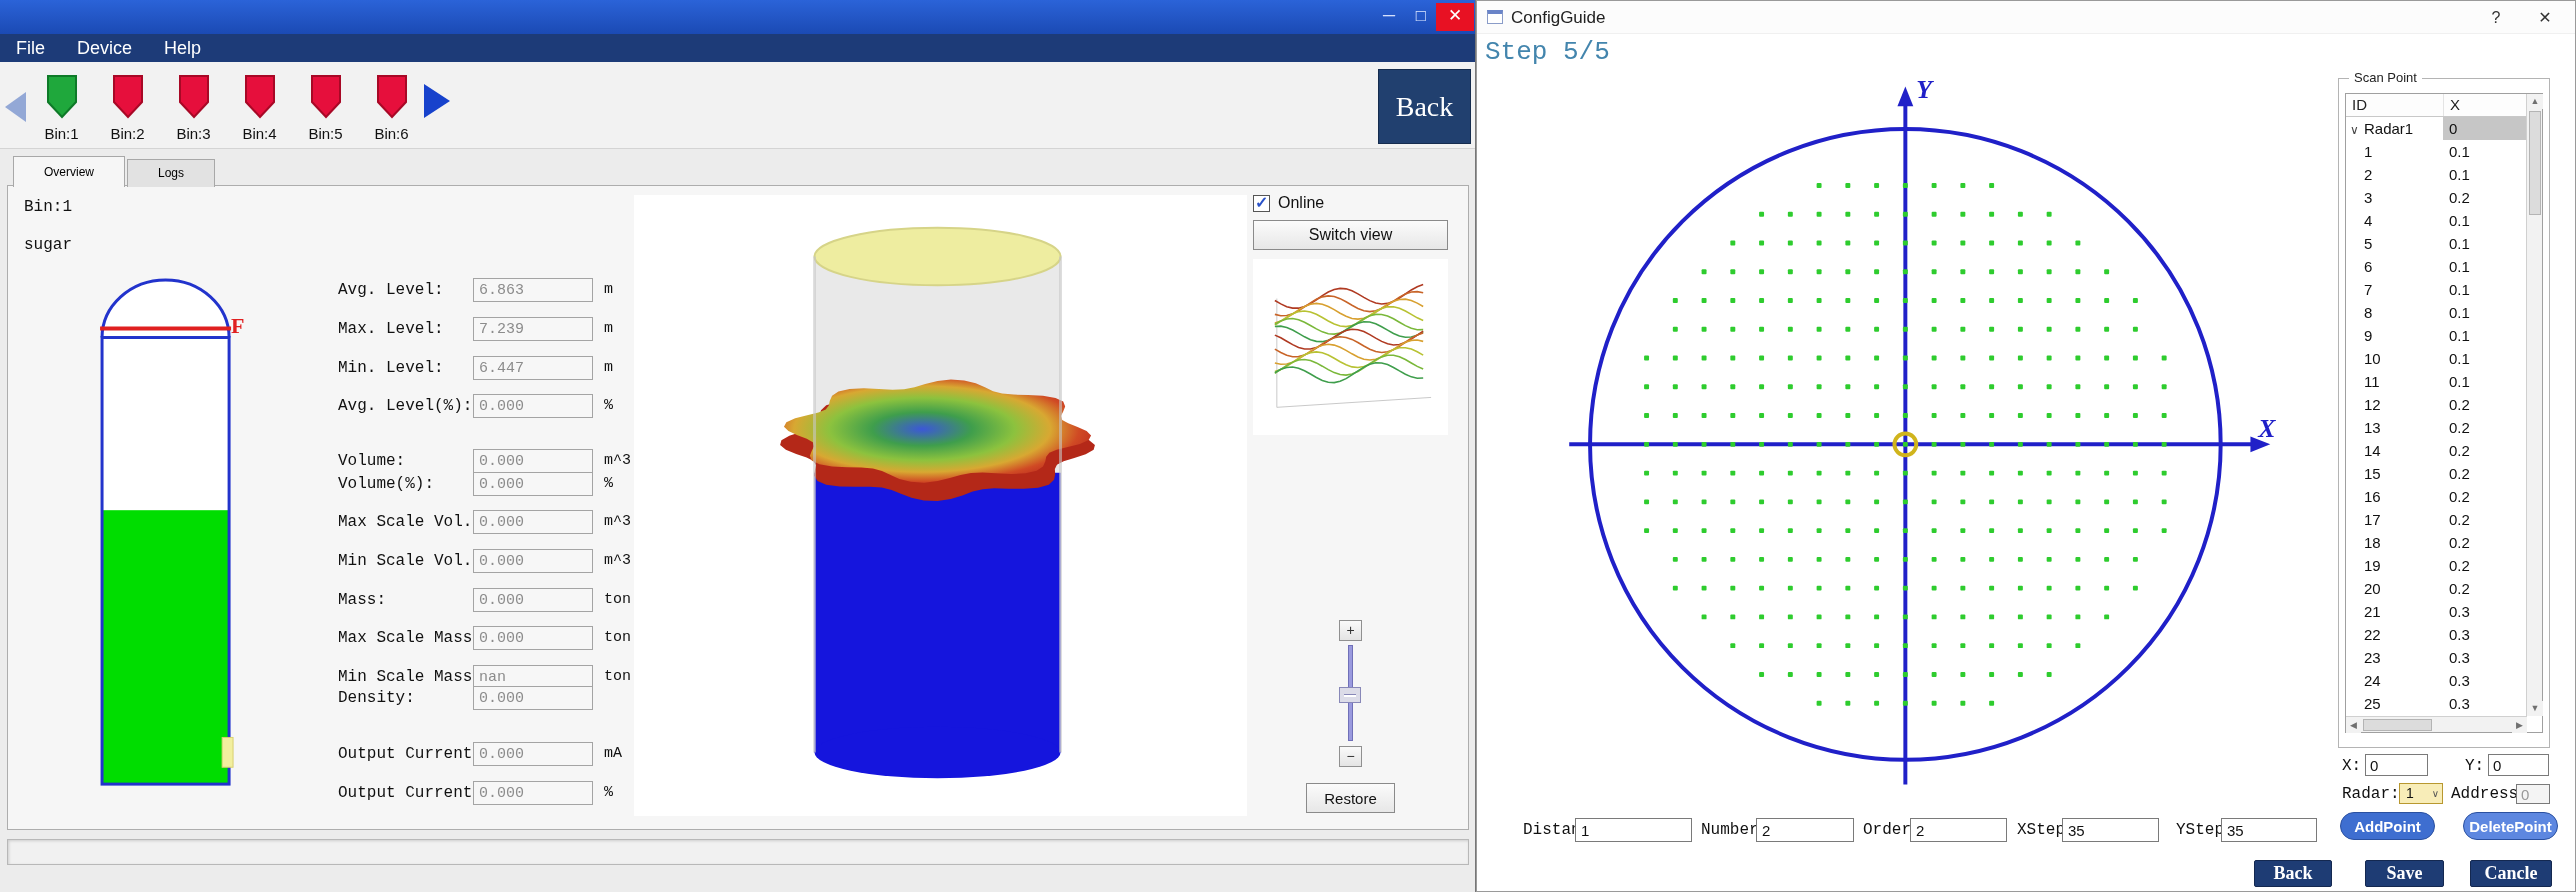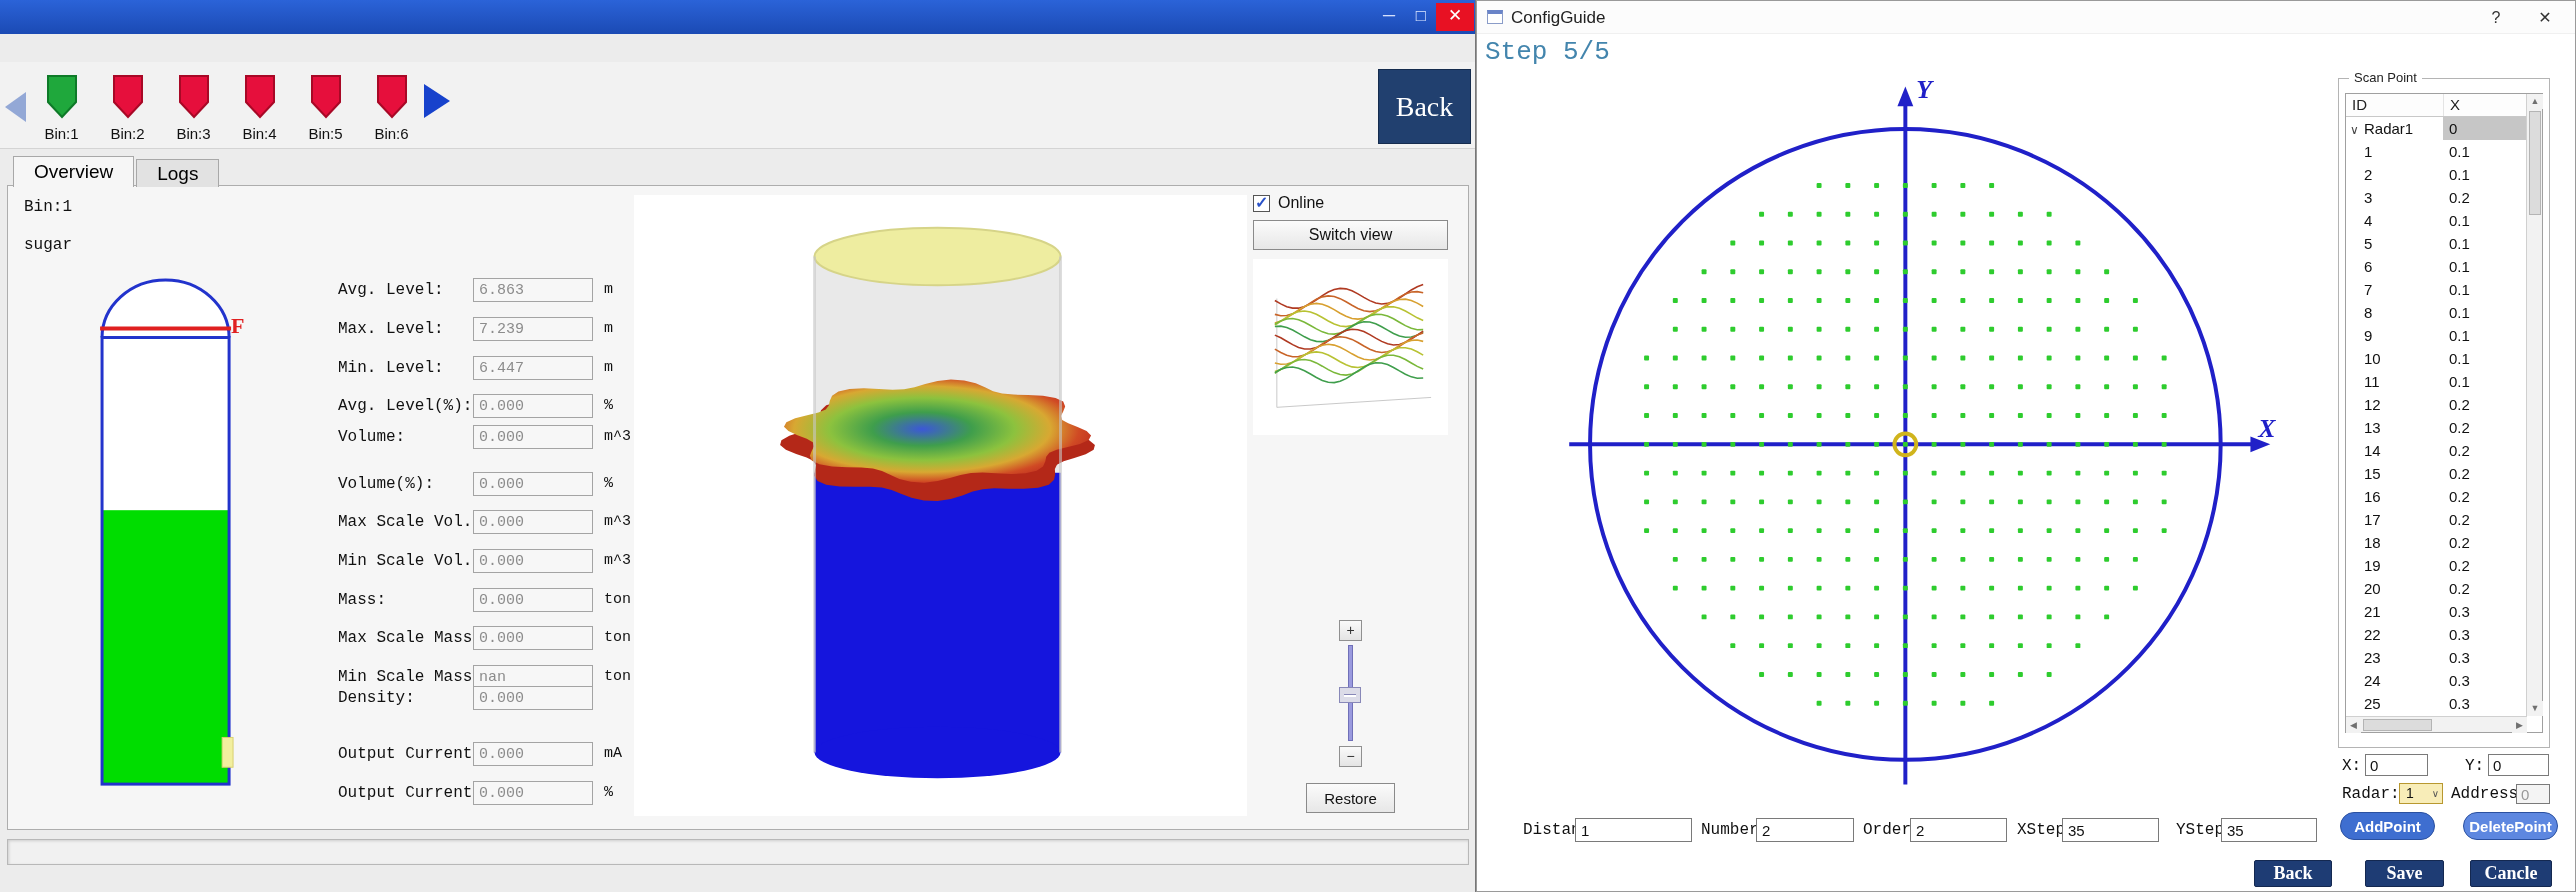--- a/index.html
+++ b/index.html
@@ -17,21 +17,21 @@
 .lw-menubar{left:0;top:34px;width:100%;height:29px;background:#1d3b78;display:flex}
 .menu-item{color:#fff;font-size:18px;line-height:29px;padding:0 16px;cursor:pointer}
 .lw-toolbar{left:0;top:62px;width:100%;height:87px;background:#f2f2f2;border-bottom:1px solid #d4d4d4}
 .prev-tri{left:5px;top:30px;width:0;height:0;border-top:15px solid transparent;border-bottom:15px solid transparent;border-right:21px solid #93a8d6}
 .next-tri{left:424px;top:22px;width:0;height:0;border-top:17px solid transparent;border-bottom:17px solid transparent;border-left:26px solid #1742cc}
 .bin-list{left:36px;top:12px;display:flex;gap:15px}
 .bin-item{width:51px;text-align:center;cursor:pointer}
 .bin-label{font-size:15px;color:#111;margin-top:1px}
 .back-btn{position:absolute;left:1378px;top:7px;width:93px;height:75px;background:#21406f;color:#fff;border:1px solid #152c4e;font-family:"Liberation Serif",serif;font-size:28px}
 .tab-strip{left:13px;top:156px;height:31px;display:flex;align-items:flex-end;z-index:3}
-.tab{height:28px;line-height:27px;padding:0 20px;background:#e2e2e2;border:1px solid #a8a8a8;border-bottom:none;font-size:19px;margin-right:2px;cursor:pointer}
+.tab{height:28px;line-height:27px;padding:0 30px;background:#e2e2e2;border:1px solid #a8a8a8;border-bottom:none;font-size:12px;margin-right:2px;cursor:pointer}
 .tab.active{height:31px;line-height:30px;background:#f6f6f6}
 .main-panel{left:7px;top:185px;width:1462px;height:645px;background:#f6f6f6;border:1px solid #adadad}
 .bin-name{left:16px;top:12px;font-family:"Liberation Mono",monospace;font-size:16px;color:#111}
 .material{left:16px;top:50px;font-family:"Liberation Mono",monospace;font-size:16px;color:#111}
 .tank-marker-f{left:223px;top:127px;color:#e02020;font-family:"Liberation Serif",serif;font-weight:bold;font-size:22px}
 .frow{position:absolute;left:0;width:754px;height:26px}
 .flabel{position:absolute;left:330px;top:0;line-height:26px;font-family:"Liberation Mono",monospace;font-size:16px;color:#111}
 .fvalue{position:absolute;left:465px;top:1px;width:120px;height:24px;border:1px solid #a4a4a4;background:#f7f7f7;color:#8c8c8c;font-family:"Liberation Mono",monospace;font-size:15px;padding-left:5px}
 .funit{position:absolute;left:596px;top:0;line-height:26px;font-family:"Liberation Mono",monospace;font-size:15px;color:#111}
 .viz{left:626px;top:9px;width:613px;height:621px;background:#fff}
@@ -94,20 +94,25 @@
 </head>
 <body>
 
 <div class="abs" id="lwin">
   <div class="abs lw-titlebar">
     <div class="abs capbtn" style="left:1374px"><span>─</span></div>
     <div class="abs capbtn" style="left:1406px"><span>□</span></div>
     <div class="abs capbtn close" style="left:1436px"><span>✕</span></div>
   </div>
 
+  <div class="abs lw-menubar">
+      <div class="menu-item">File</div>
+      <div class="menu-item">Device</div>
+      <div class="menu-item">Help</div>
+    </div>
 
   <div class="abs lw-toolbar">
     <div class="abs prev-tri"></div>
     <div class="abs bin-list">
         <div class="bin-item"><svg width="34" height="46" viewBox="0 0 34 46">
             <path d="M3 2 h28 v26 L17 43 L3 28 Z" fill="#1fa83c" stroke="#0e7a28" stroke-width="2"></path>
           </svg><div class="bin-label">Bin:1</div></div>
         <div class="bin-item"><svg width="34" height="46" viewBox="0 0 34 46">
             <path d="M3 2 h28 v26 L17 43 L3 28 Z" fill="#e60f3c" stroke="#a80826" stroke-width="2"></path>
           </svg><div class="bin-label">Bin:2</div></div>
@@ -184,21 +189,21 @@
         <div class="frow" style="top: 169px;">
           <span class="flabel">Min. Level:</span>
           <input class="fvalue" readonly="" value="6.447" style="">
           <span class="funit">m</span>
         </div>
         <div class="frow" style="top: 207px;">
           <span class="flabel">Avg. Level(%):</span>
           <input class="fvalue" readonly="" value="0.000" style="">
           <span class="funit">%</span>
         </div>
-        <div class="frow" style="top: 238px; text-decoration: underline;">
+        <div class="frow" style="top: 262px; text-decoration: underline;">
           <span class="flabel">Volume:</span>
           <input class="fvalue" readonly="" value="0.000" style="">
           <span class="funit">m^3</span>
         </div>
         <div class="frow" style="top: 285px;">
           <span class="flabel">Volume(%):</span>
           <input class="fvalue" readonly="" value="0.000" style="">
           <span class="funit">%</span>
         </div>
         <div class="frow" style="top: 323px;">

